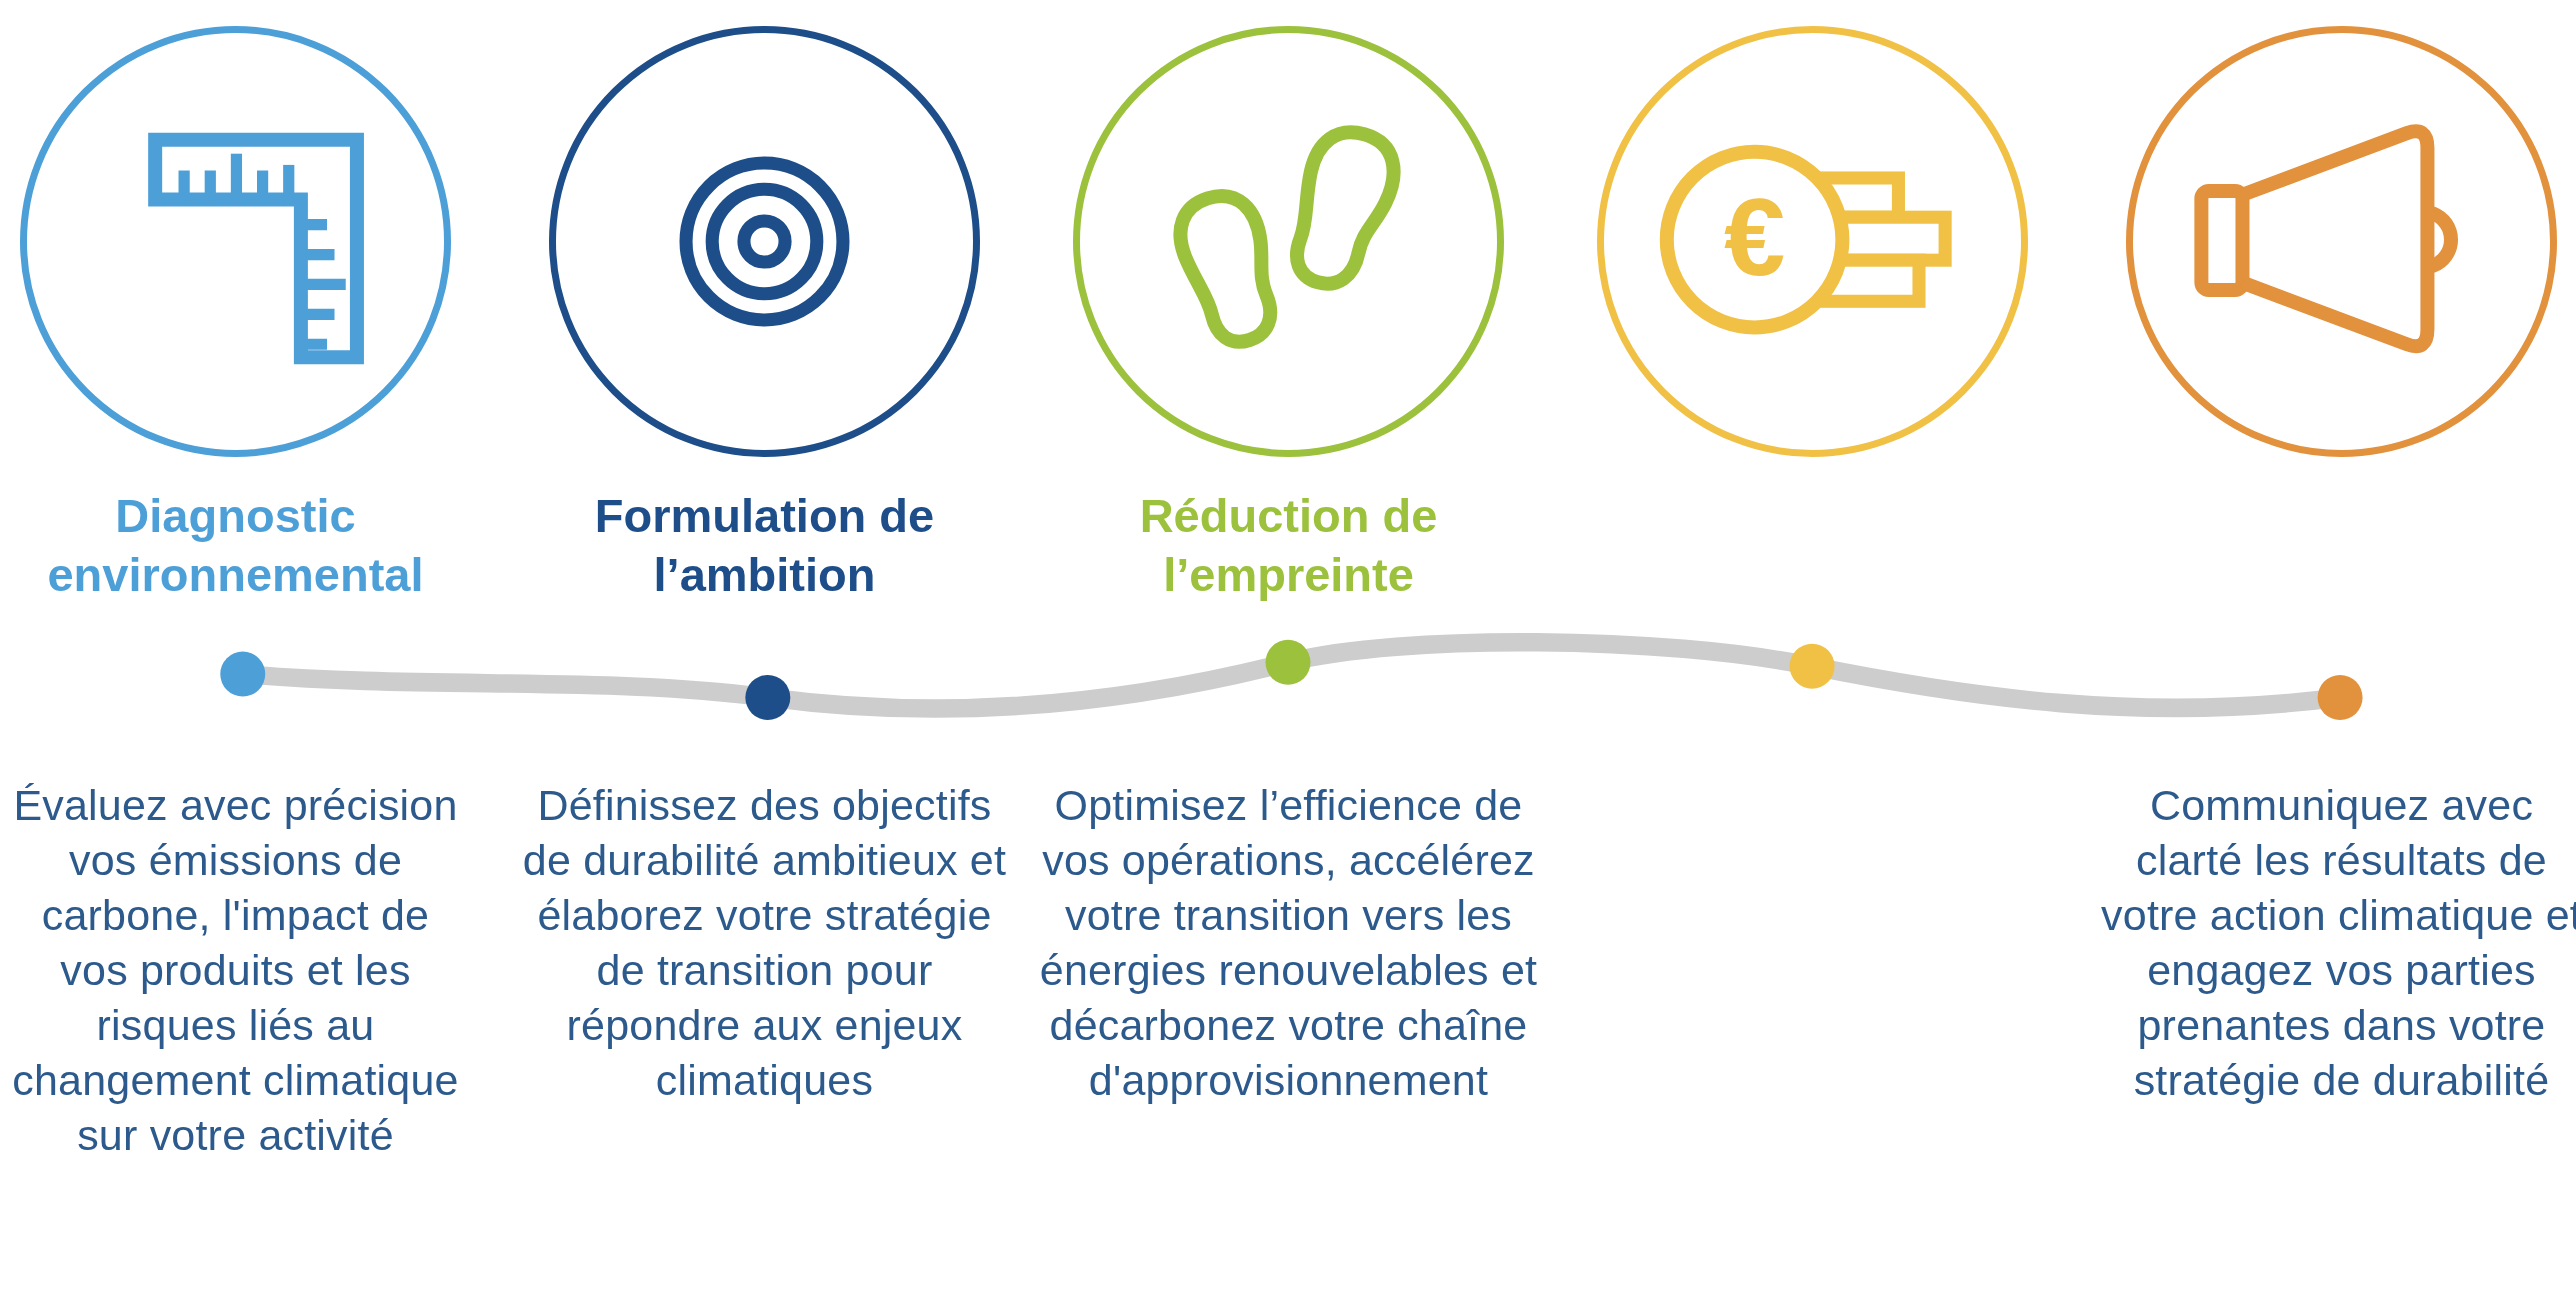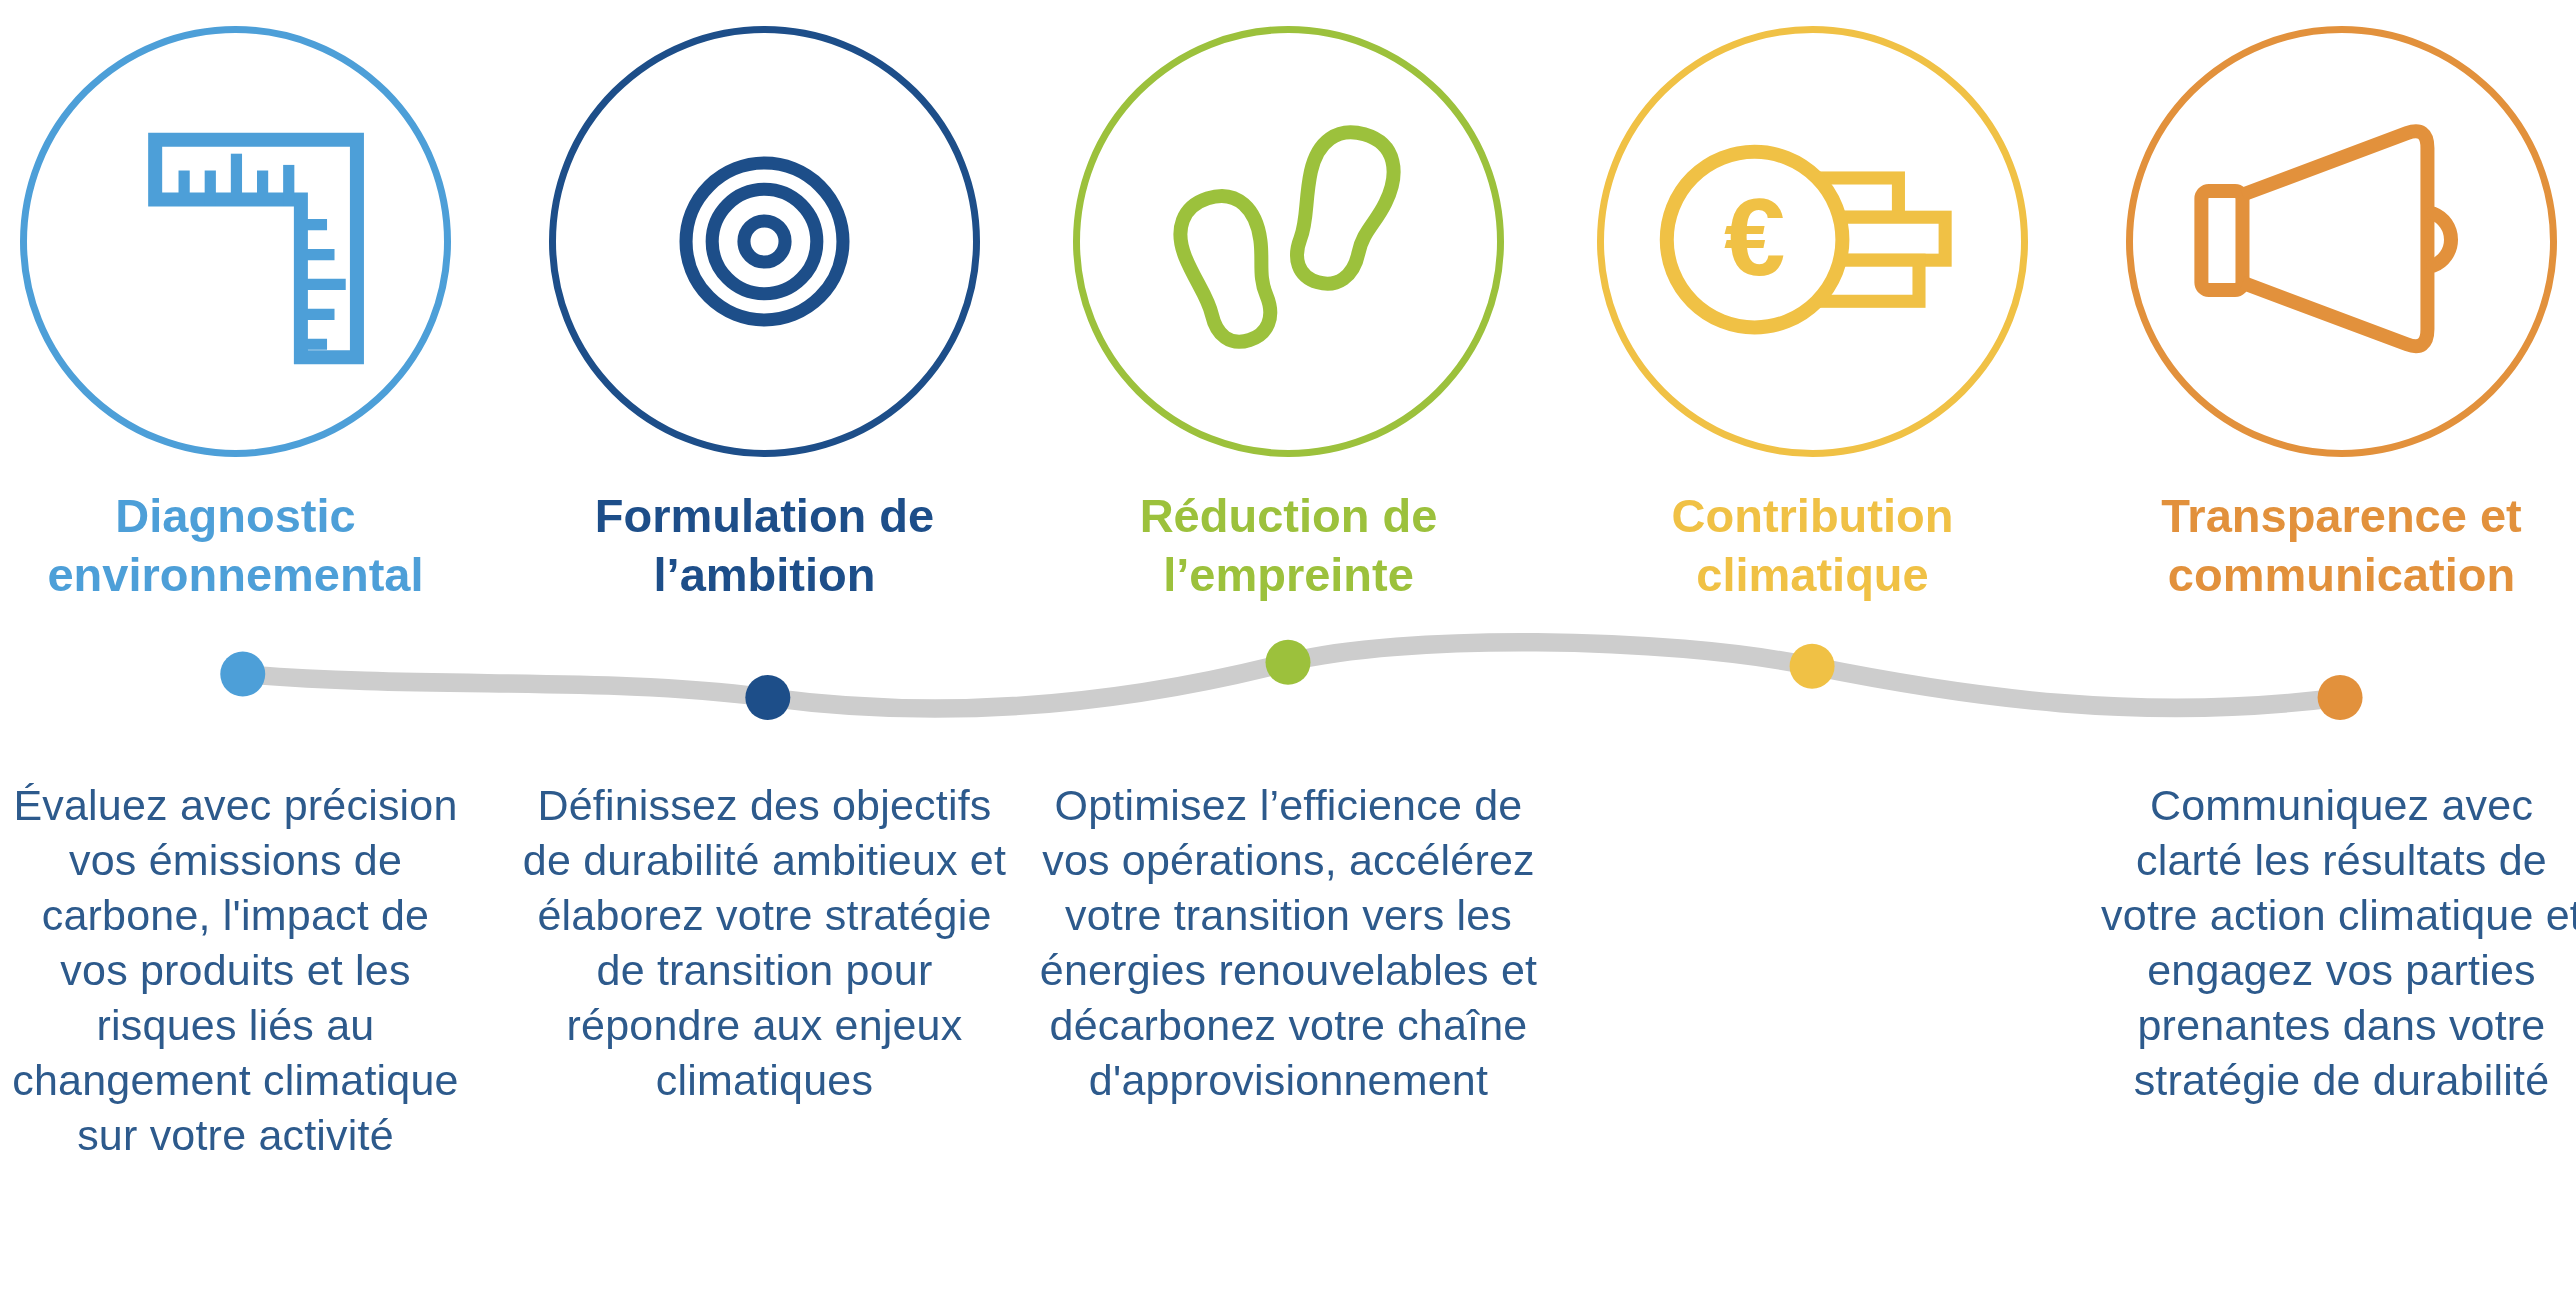--- a/index.html
+++ b/index.html
@@ -100,32 +100,30 @@
       <svg viewBox="-220 -220 440 440">
         <g fill="#ffffff" stroke="currentColor" stroke-width="14" stroke-linejoin="miter">
           <rect x="-20" y="-68" width="112" height="42"></rect>
           <rect x="-8" y="-26" width="150" height="46"></rect>
           <rect x="-18" y="20" width="132" height="44"></rect>
         </g>
         <circle cx="-62" cy="-2" r="94" fill="#ffffff" stroke="currentColor" stroke-width="15"></circle>
         <text x="-62" y="36" text-anchor="middle" font-size="118" font-weight="600" fill="currentColor" stroke="none">€</text>
       </svg>
     </div>
-    <div class="title">Contribution climatique</div>
   </div>
 
   <div class="col" id="col4" style="--c: #e2913c;">
     <div class="badge">
       <svg viewBox="-220 -220 440 440" fill="none" stroke="currentColor" stroke-width="15" stroke-linejoin="round">
         <rect x="-150" y="-54" width="44" height="106" rx="8"></rect>
         <path d="M-106,-50 L70,-116 Q92,-124 92,-100 L92,94 Q92,118 70,110 L-106,44"></path>
         <path d="M98,-30 A30,30 0 0 1 98,26" stroke-linecap="round"></path>
       </svg>
     </div>
-    <div class="title">Transparence et communication</div>
     <div class="desc">Communiquez avec clarté les résultats de votre action climatique et engagez vos parties prenantes dans votre stratégie de durabilité</div>
   </div>
 
   <svg class="timeline" viewBox="0 0 2630 180">
     <path d="M246,88 C430,104 620,90 783,112 C940,133 1120,126 1315,76 C1430,47 1700,49 1851,80 C2010,112 2190,138 2391,112" fill="none" stroke-width="19" stroke-linecap="round" stroke="#cdcdcd"></path>
     <circle cx="246" cy="88" r="23" fill="#4d9fd8"></circle>
     <circle cx="783" cy="112" r="23" fill="#1d4e89"></circle>
     <circle cx="1315" cy="76" r="23" fill="#9cc13c"></circle>
     <circle cx="1851" cy="80" r="23" fill="#f0c145"></circle>
     <circle cx="2391" cy="112" r="23" fill="#e2913c"></circle>

